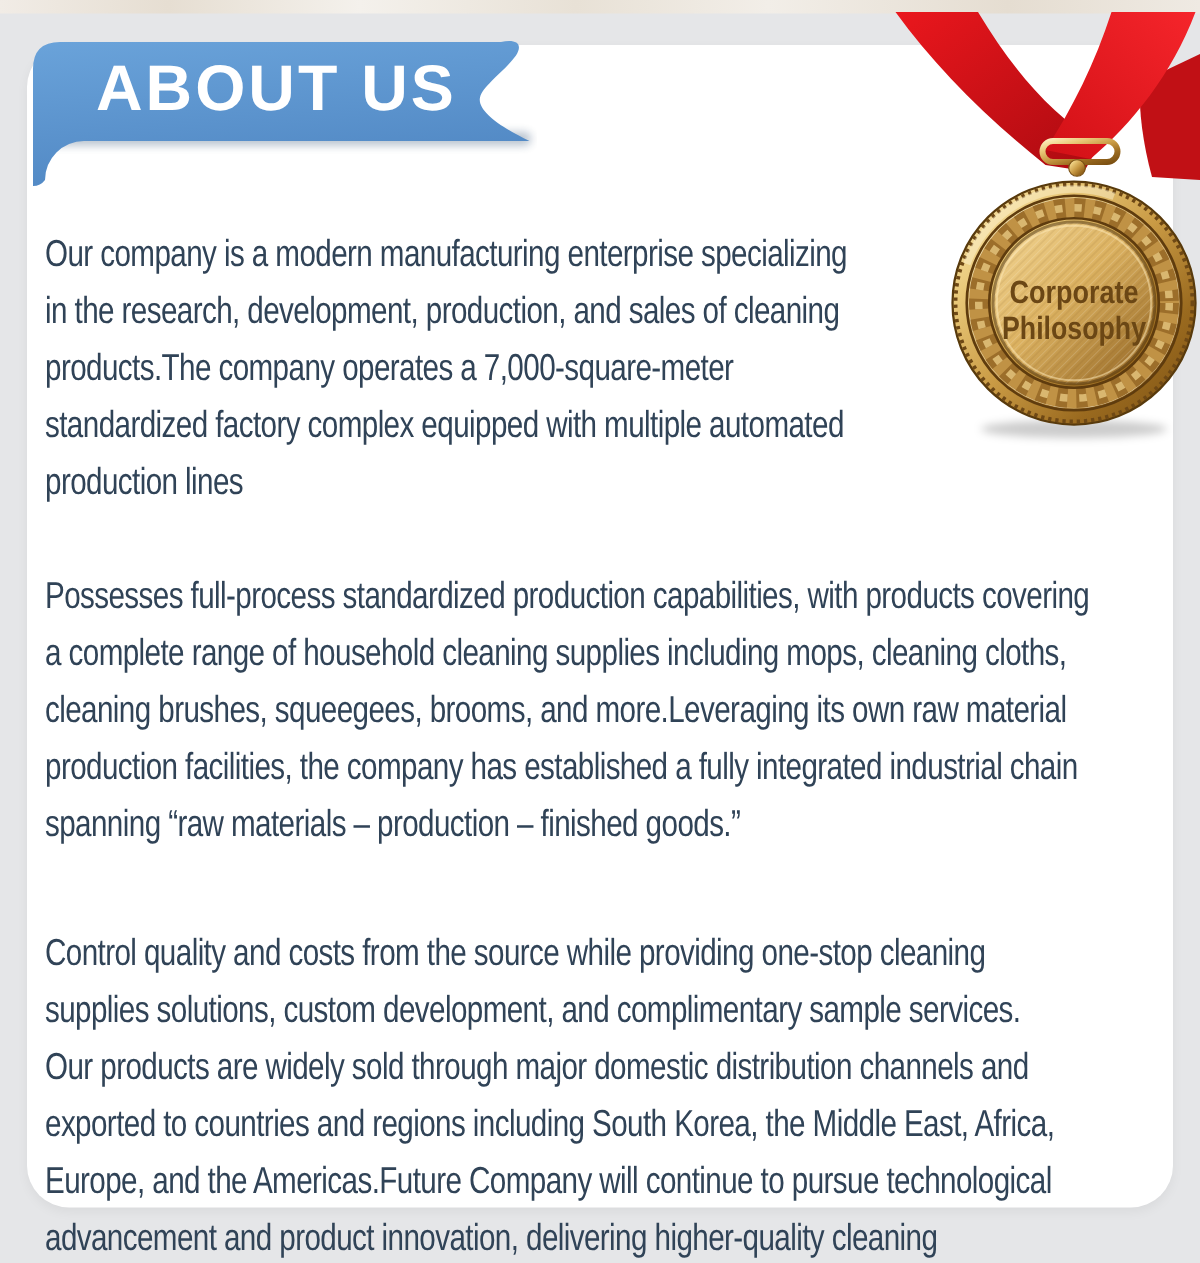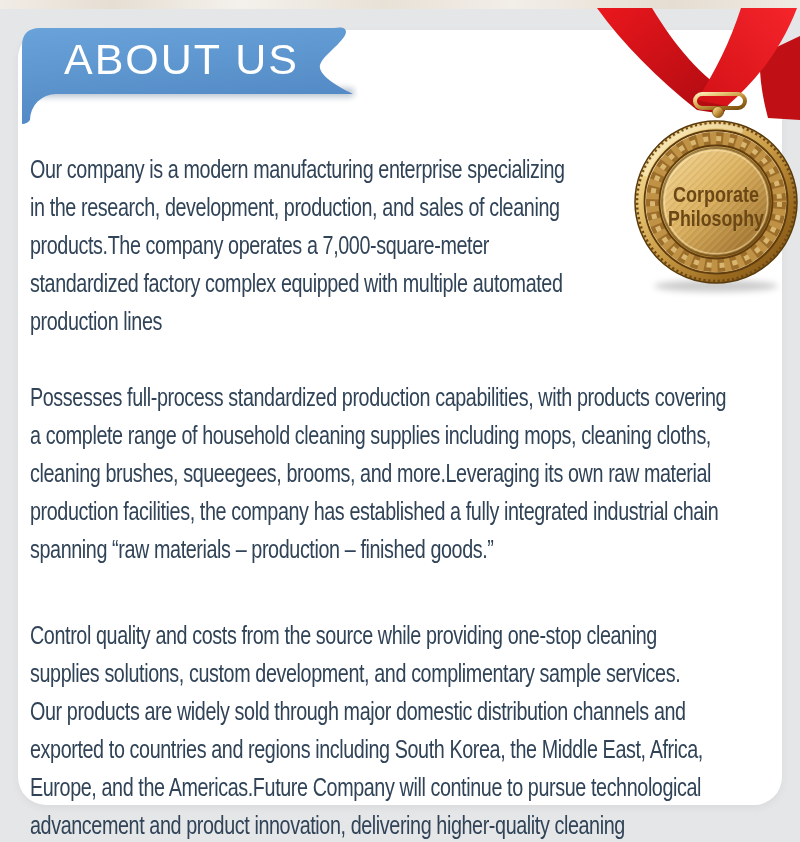--- a/index.html
+++ b/index.html
@@ -24,21 +24,21 @@
     border-radius: 28px;
     box-shadow: 0 3px 8px rgba(0,0,0,0.05);
   }
   .banner-svg {
     position: absolute; left: 18px; top: 26px;
     width: 340px; height: 106px;
   }
   .banner-title {
     position: absolute; left: 64px; top: 36px;
     font-size: 43px; line-height: 46px;
-    font-weight: 400; letter-spacing: 2px;
+    font-weight: 700; letter-spacing: 2px;
     color: #ffffff;
     white-space: nowrap;
   }
   .about-text {
     position: absolute; left: 30px; top: 112px;
     width: 960px;
     transform: scaleX(0.79);
     transform-origin: 0 0;
     font-size: 25px; line-height: 38px;
     letter-spacing: -0.5px;

